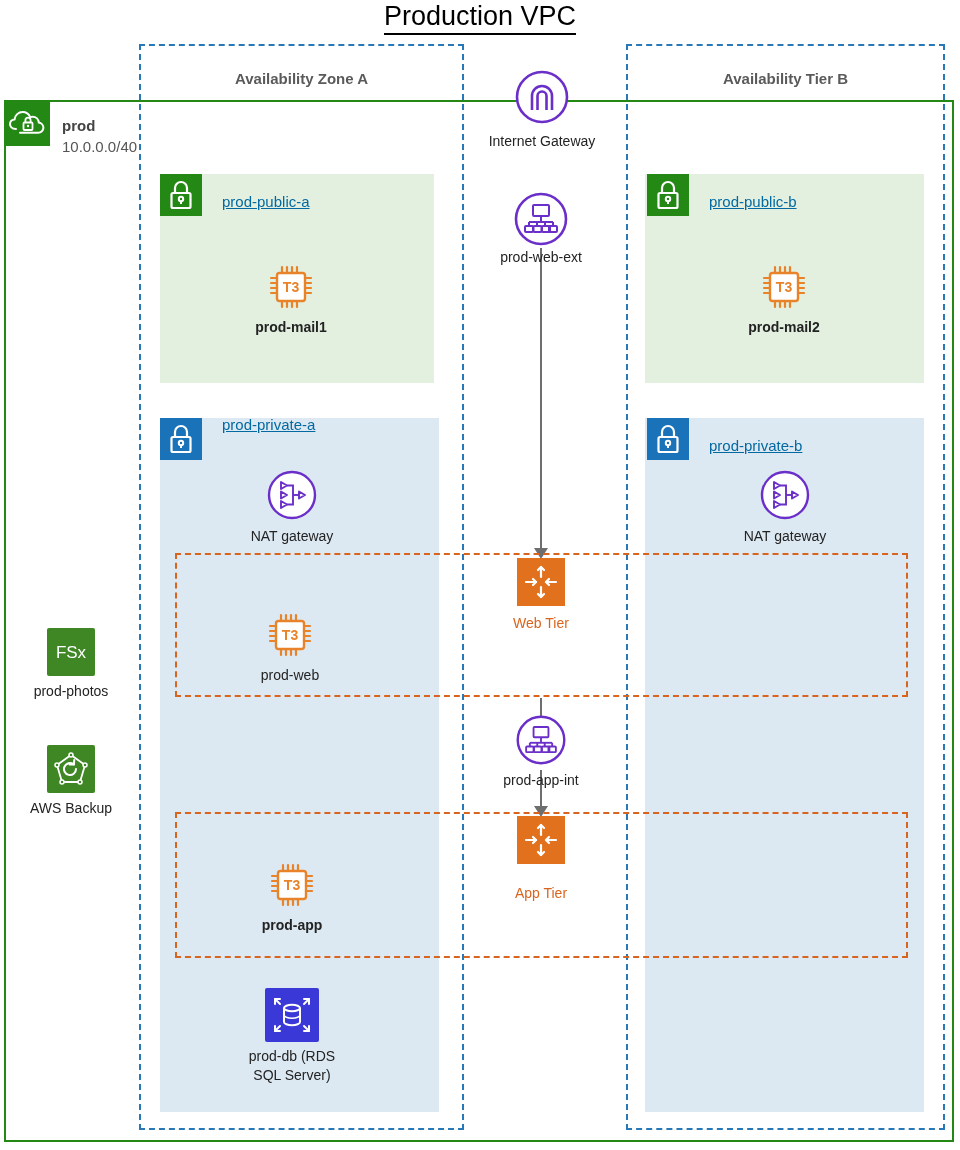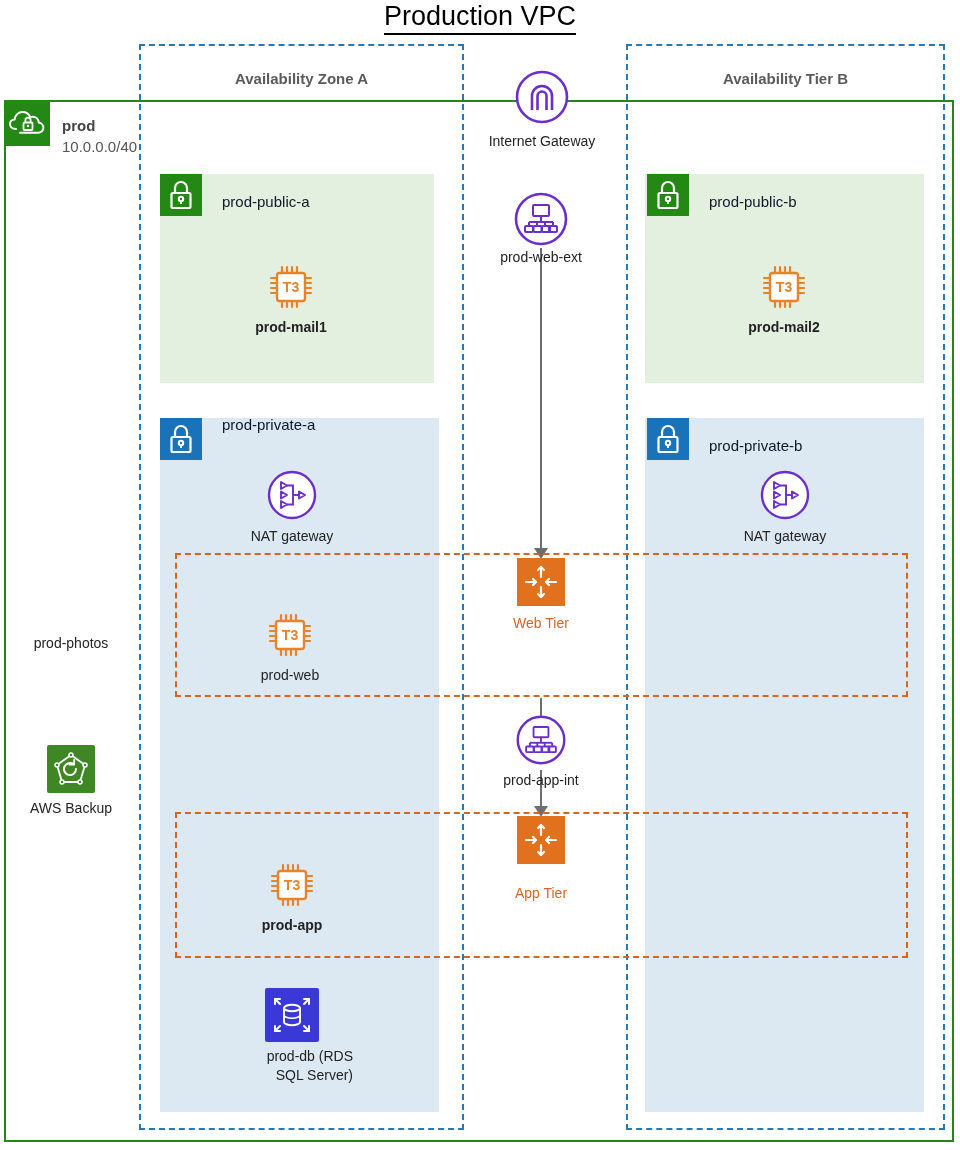--- a/index.html
+++ b/index.html
@@ -78,21 +78,22 @@
   #sub-pri-b  { left: 645px; top: 418px; width: 279px; height: 694px; }
 
   .subnet-icon {
     width: 42px; height: 42px;
     box-sizing: border-box;
   }
   .subnet-icon.green { background: #248814; }
   .subnet-icon.blue  { background: #1a72b8; }
   .subnet-label {
     font-size: 15px;
-    color: #0f172a;
+    color: #0369a1;
+    text-decoration: underline;
   }
 
   
   .tier-box {
     border: 2px dashed #d9641e;
     box-sizing: border-box;
     background: transparent;
   }
   #tier-web { left: 175px; top: 553px; width: 733px; height: 144px; }
   #tier-app { left: 175px; top: 812px; width: 733px; height: 146px; }
@@ -427,21 +428,21 @@
           <line x1="41" y1="23" x2="47" y2="23"></line>
         <line x1="41" y1="28" x2="47" y2="28"></line>
           <line x1="41" y1="33" x2="47" y2="33"></line>
       </g>
       <text x="27" y="32" text-anchor="middle" font-family="Liberation Sans, sans-serif" font-size="14" font-weight="bold" fill="#e8832a">T3</text>
     </svg>
   </div>
   <div class="node-caption" style="margin-top:4px; font-weight:bold;">prod-app</div>
 </div>
 
-<div class="abs node" style="left:231px; top:988px; width:122px;text-align:right;">
+<div class="abs node" style="left:231px; top:988px; width:122px;">
   <div style="display:flex; justify-content:center;">
     <svg width="54" height="54" viewBox="0 0 54 54">
       <rect x="0" y="0" width="54" height="54" rx="2" fill="#3b38d8"></rect>
       <ellipse cx="27" cy="20" rx="8" ry="3.2" fill="none" stroke="#fff" stroke-width="2"></ellipse>
       <path d="M19 20 v14 a8 3.2 0 0 0 16 0 V20" fill="none" stroke="#fff" stroke-width="2"></path>
       <path d="M19 27 a8 3.2 0 0 0 16 0" fill="none" stroke="#fff" stroke-width="1.6"></path>
       <g stroke="#fff" stroke-width="2" stroke-linecap="round" stroke-linejoin="round" fill="none">
         <line x1="15" y1="16" x2="10" y2="11"></line>
           <polyline points="10,16 10,11 15,11"></polyline>
         <line x1="39" y1="16" x2="44" y2="11"></line>
@@ -451,20 +452,26 @@
         <line x1="39" y1="38" x2="44" y2="43"></line>
           <polyline points="44,38 44,43 39,43"></polyline>
       </g>
     </svg>
   </div>
   <div class="node-caption" style="margin-top:5px;">prod-db (RDS
 SQL Server)</div>
 </div>
 
 <div class="abs node" style="left:10px; top:628px; width:122px;">
+  <div style="display:flex; justify-content:center;">
+    <svg width="48" height="48" viewBox="0 0 48 48">
+      <rect x="0" y="0" width="48" height="48" rx="2" fill="#3f8624"></rect>
+      <text x="24" y="30" text-anchor="middle" font-family="Liberation Sans, sans-serif" font-size="17" fill="#ffffff">FSx</text>
+    </svg>
+  </div>
   <div class="node-caption" style="margin-top:6px;">prod-photos</div>
 </div>
 
 <div class="abs node" style="left:10px; top:745px; width:122px;">
   <div style="display:flex; justify-content:center;">
     <svg width="48" height="48" viewBox="0 0 48 48">
       <rect x="0" y="0" width="48" height="48" rx="2" fill="#3f8624"></rect>
       <polygon points="24,10 38,20 33,37 15,37 10,20" fill="none" stroke="#ffffff" stroke-width="1.8" stroke-linejoin="round"></polygon>
       <circle cx="24" cy="10" r="2" fill="#3f8624" stroke="#ffffff" stroke-width="1.5"></circle>
       <circle cx="38" cy="20" r="2" fill="#3f8624" stroke="#ffffff" stroke-width="1.5"></circle>

